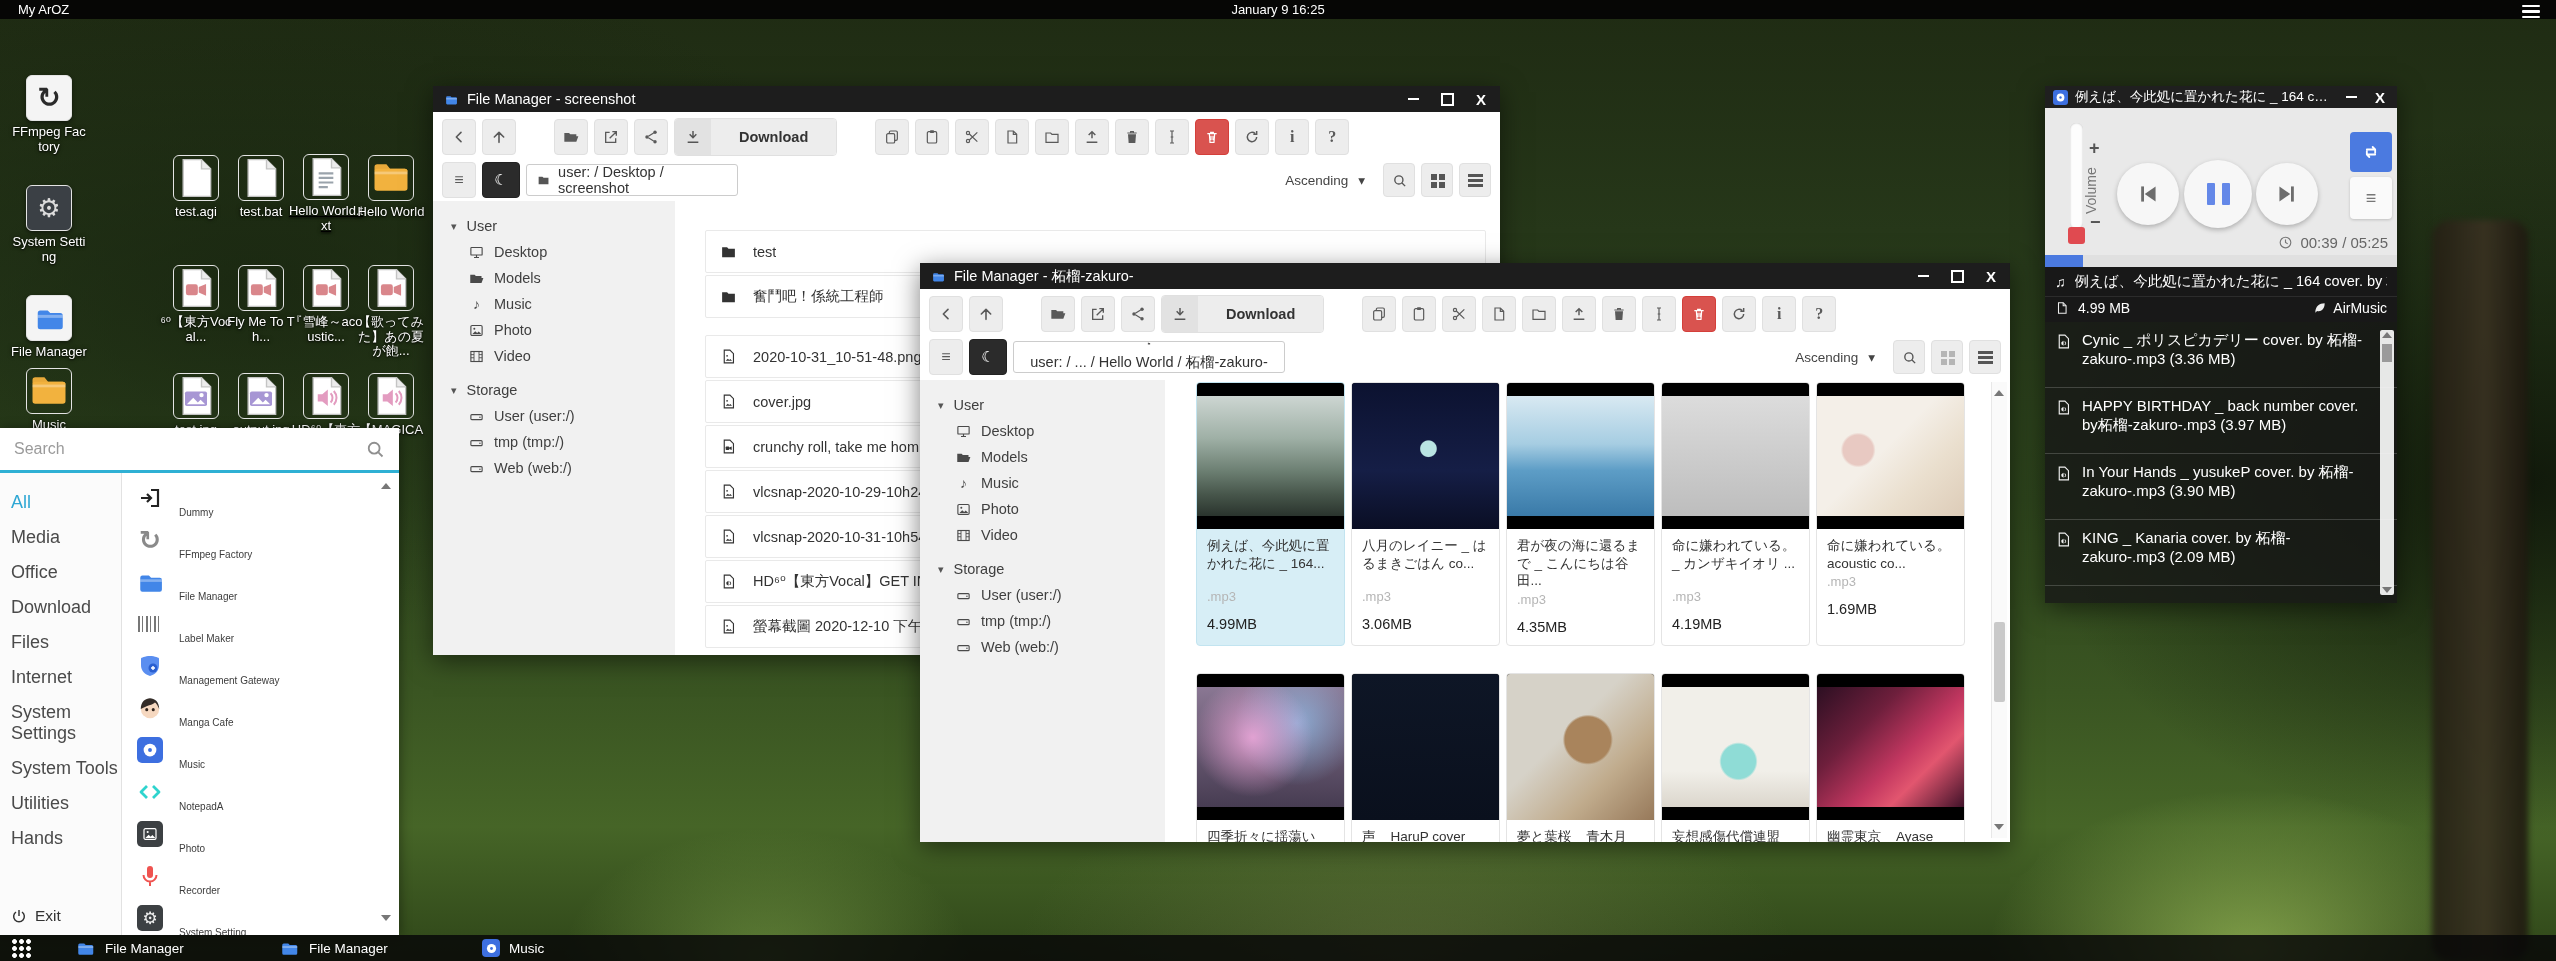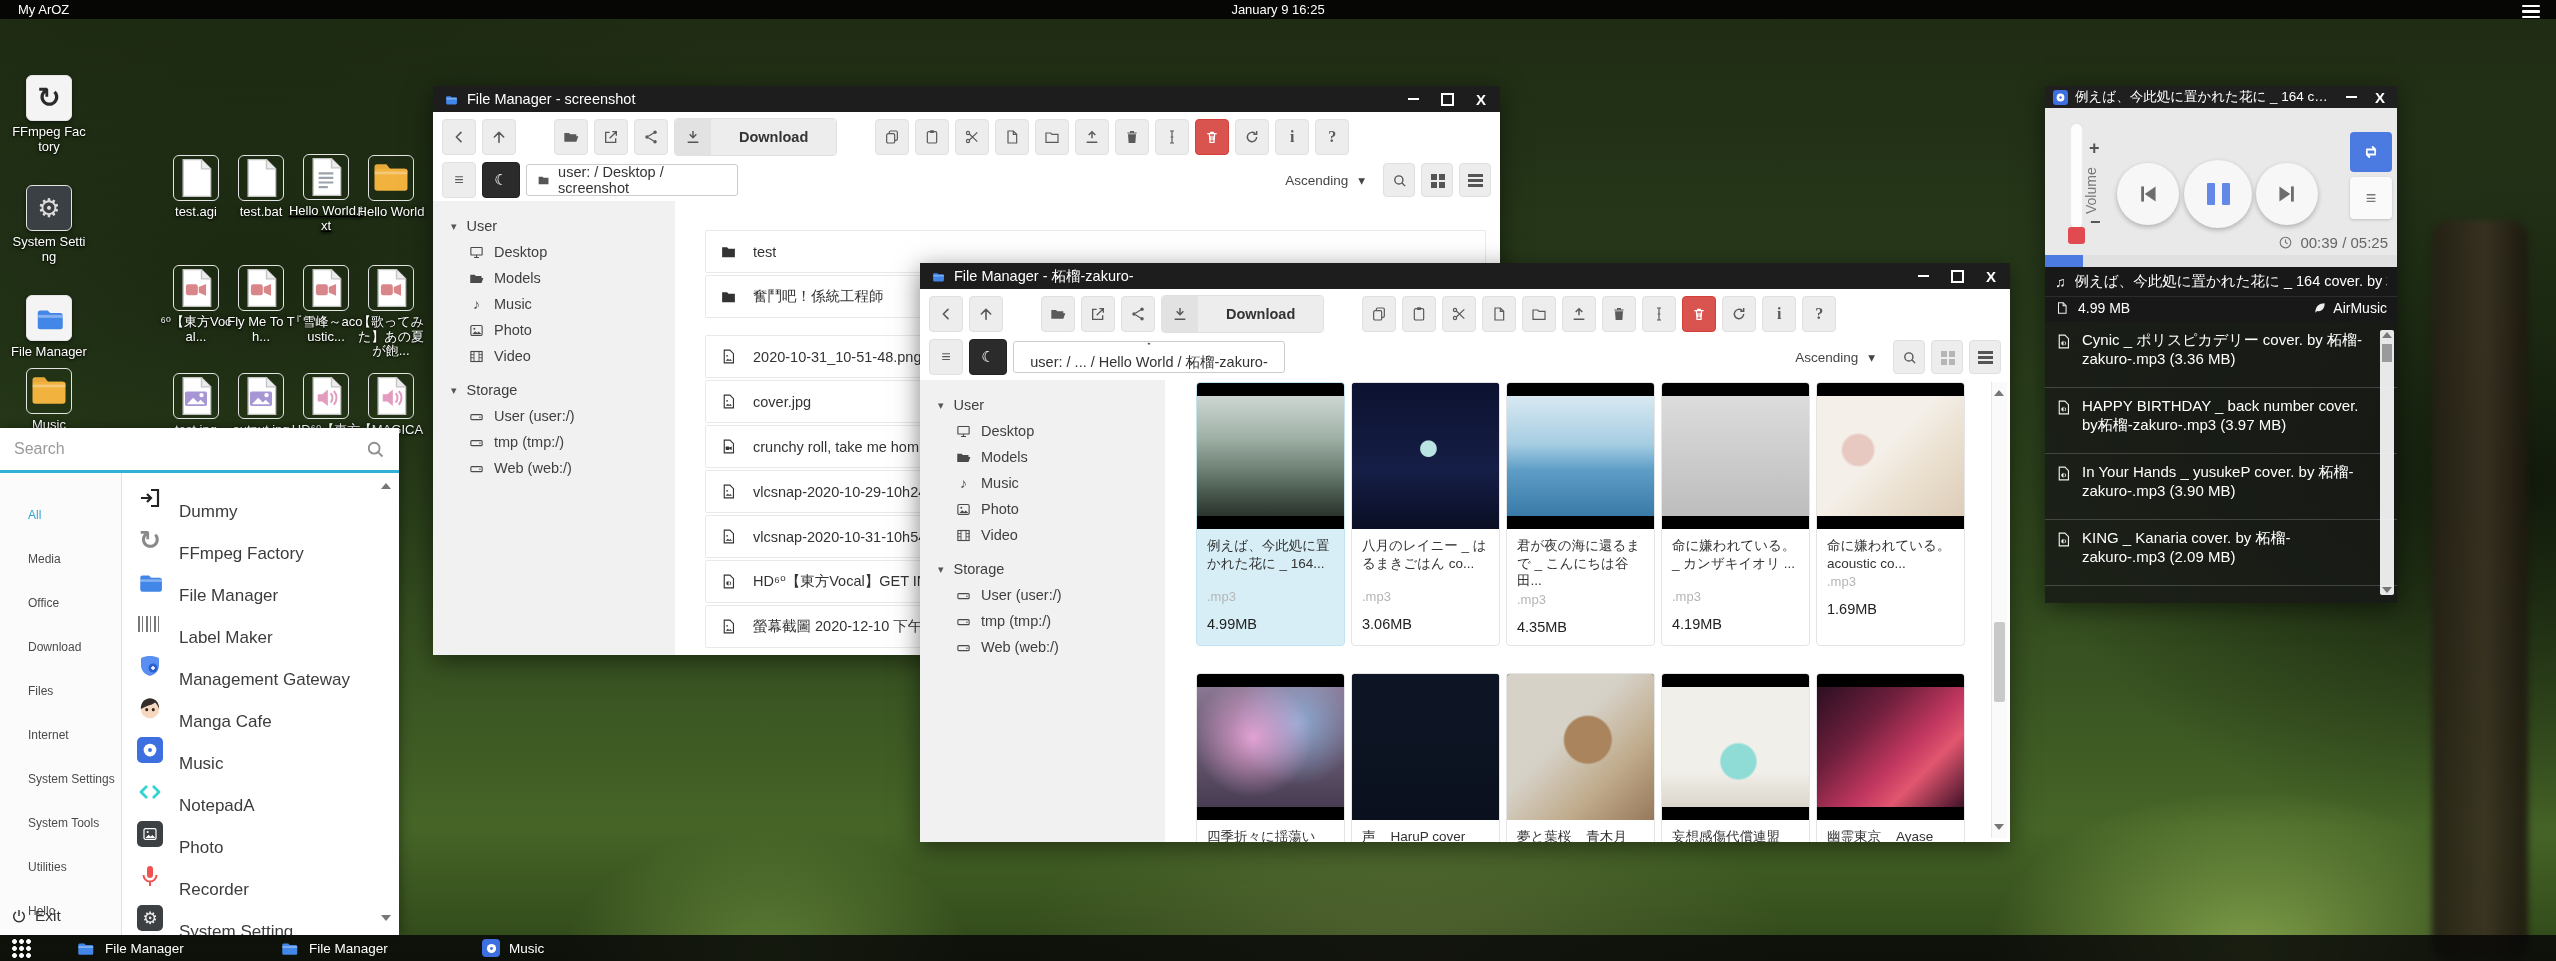--- a/index.html
+++ b/index.html
@@ -28,28 +28,28 @@
   .dico .lbl{margin-top:4px;font-size:13px;line-height:1.12;color:#fff;text-shadow:0 1px 2px rgba(0,0,0,.9),0 0 4px rgba(0,0,0,.6);word-break:break-all;}
   .glyph{font-size:28px;line-height:1;}
   
   .launcher{position:absolute;left:0;top:428px;width:399px;bottom:26px;z-index:20;box-shadow:2px 0 10px rgba(0,0,0,.35);}
   .searchbox{position:absolute;left:0;top:0;width:399px;height:42px;background:#fff;border-bottom:3px solid #2fb0d4;display:flex;align-items:center;}
   .sinput{flex:1;border:none;outline:none;font-size:16px;padding:0 10px 0 14px;color:#444;font-family:inherit;background:transparent;}
   .sinput::placeholder{color:#9a9a9a;}
   .searchbox .sic{width:20px;height:20px;color:#8f8f8f;margin-right:14px;}
   .lpanel{position:absolute;left:0;top:45px;right:0;bottom:0;display:flex;background:#fff;overflow:hidden;}
   .lcats{width:121px;background:#fbfbfb;border-right:1px solid #e2e2e2;padding-top:12px;position:relative;}
-  .lcat{padding:7px 0 7px 28px;font-size:12px;color:#4a4a4a;cursor:pointer;margin-top:16px;}
+  .lcat{padding:7px 0 7px 11px;font-size:18px;color:#4a4a4a;cursor:pointer;}
   .lcat.active{color:#2fa7d4;}
   .lexit{position:absolute;bottom:10px;left:11px;display:flex;align-items:center;gap:8px;font-size:15.5px;color:#333;cursor:pointer;}
   .lexit svg{width:16px;height:16px;color:#333;}
   .lapps{flex:1;padding-top:4px;position:relative;overflow:hidden;}
   .lapp{display:flex;align-items:center;gap:15px;padding:7px 0 7px 14px;height:28px;cursor:pointer;}
   .lapp .aic{width:28px;height:28px;display:flex;align-items:center;justify-content:center;flex:0 0 28px;}
-  .lapp .alabel{font-size:17px;color:#3c3c3c;margin-top:28px;}
+  .lapp .alabel{font-size:10px;color:#3c3c3c;margin-top:28px;}
   .sq{border-radius:5px;width:26px;height:26px;display:flex;align-items:center;justify-content:center;}
   .barcode{width:24px;height:16px;background:repeating-linear-gradient(90deg,#777 0 2px,transparent 2px 4px,#777 4px 5px,transparent 5px 8px);}
   .tri{width:0;height:0;border-left:5px solid transparent;border-right:5px solid transparent;position:absolute;right:8px;}
   .tri.up{border-bottom:6px solid #777;top:8px;}
   .tri.dn{border-top:6px solid #777;bottom:8px;}
   
   .win{position:absolute;background:#fff;box-shadow:0 6px 24px rgba(0,0,0,.5);}
   .wtitle{height:26px;background:#1d1d1d;display:flex;align-items:center;color:#fff;padding:0 10px;gap:8px;}
   .wtitle .wt-text{font-size:14.5px;flex:1;white-space:nowrap;overflow:hidden;}
   .wctl{display:flex;align-items:center;gap:22px;margin-right:4px;}
@@ -1020,21 +1020,21 @@
       <div class="lcats">
         <div class="lcat active">All</div>
         <div class="lcat">Media</div>
         <div class="lcat">Office</div>
         <div class="lcat">Download</div>
         <div class="lcat">Files</div>
         <div class="lcat">Internet</div>
         <div class="lcat">System Settings</div>
         <div class="lcat">System Tools</div>
         <div class="lcat">Utilities</div>
-        <div class="lcat">Hello</div>
+        <div class="lcat">Hands</div>
         <div class="lexit">
           <svg>
               <use href="#s-power"></use>
             </svg>
           <span>Exit</span>
         </div>
       </div>
       <div class="lapps">
         <div class="lapp">
           <span class="aic">

